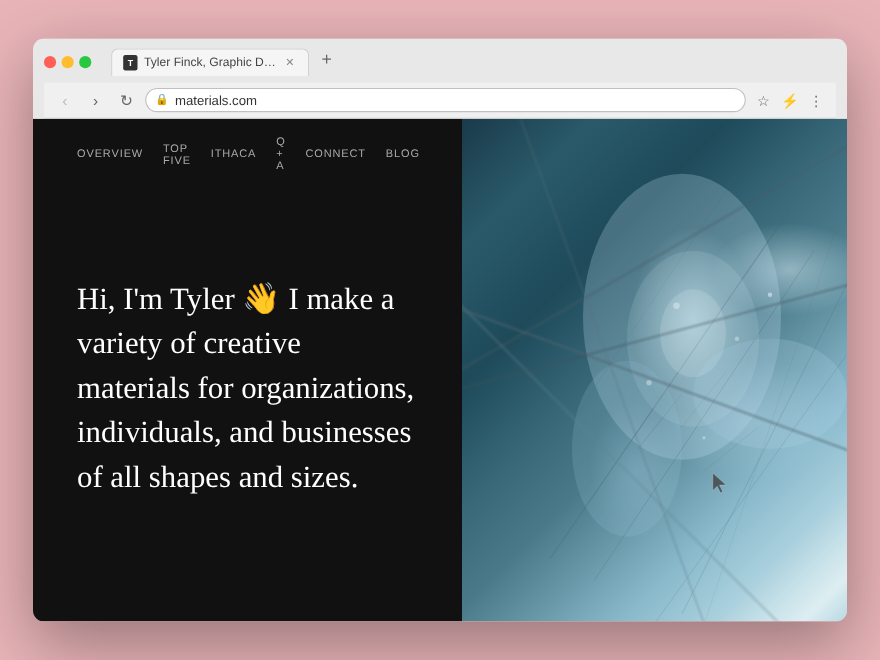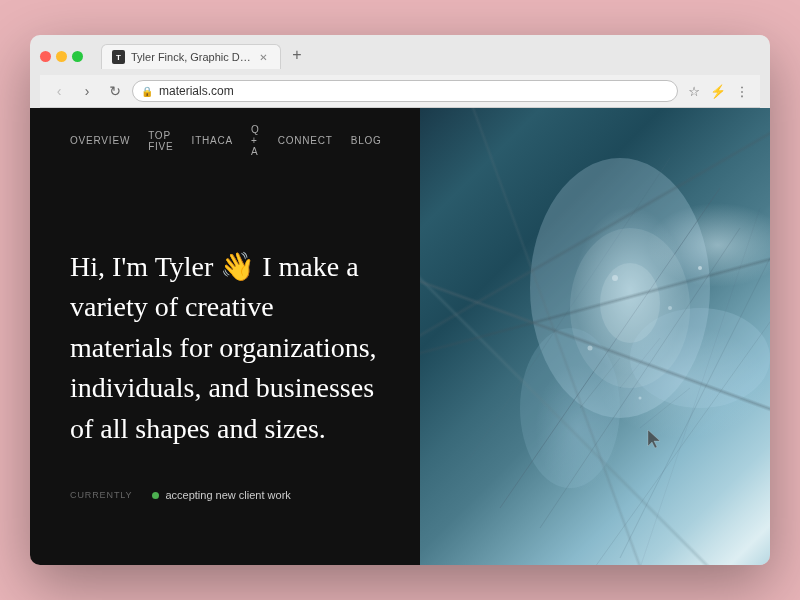--- a/index.html
+++ b/index.html
@@ -377,27 +377,20 @@
         <span class="nav-item">Q + A</span>
         <span class="nav-item">CONNECT</span>
         <span class="nav-item">BLOG</span>
       </nav>
 
       <div class="hero-text">
         <p class="headline">
           <span>Hi, I'm Tyler </span><span class="wave-emoji">👋</span><span> I make a variety of creative materials for organizations, individuals, and businesses of all shapes and sizes.</span>
         </p>
 
-        <div class="status-row">
-          <span class="status-label">CURRENTLY</span>
-          <div class="status-value">
-            <div class="status-dot"></div>
-            <span>accepting new client work</span>
-          </div>
-        </div>
       </div>
     </div>
 
     <div class="right-panel">
       <div class="bg-image">
 
         <svg width="100%" height="100%" style="position:absolute;inset:0;opacity:0.7" xmlns="http://www.w3.org/2000/svg">
 
           <ellipse cx="200" cy="180" rx="90" ry="130" fill="rgba(200,230,245,0.35)"></ellipse>
           <ellipse cx="280" cy="250" rx="70" ry="50" fill="rgba(180,215,235,0.3)"></ellipse>

